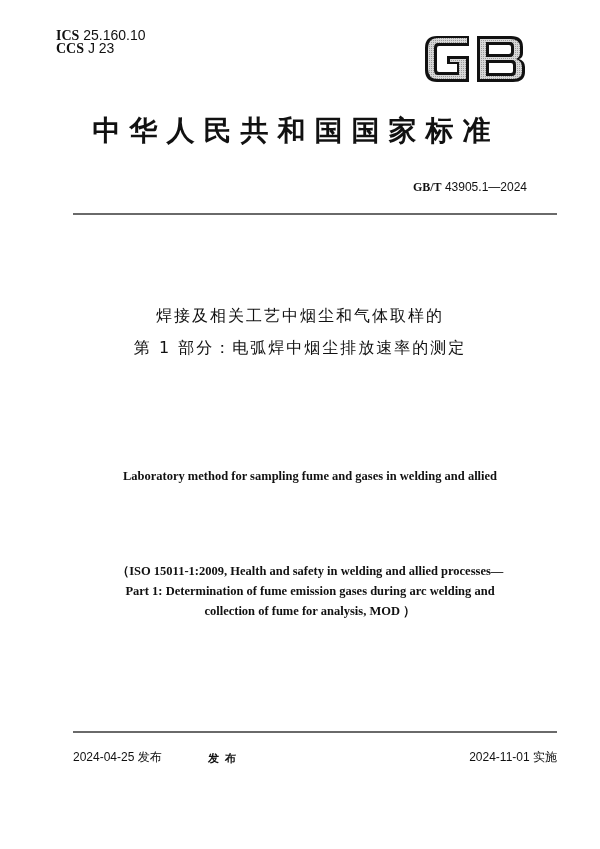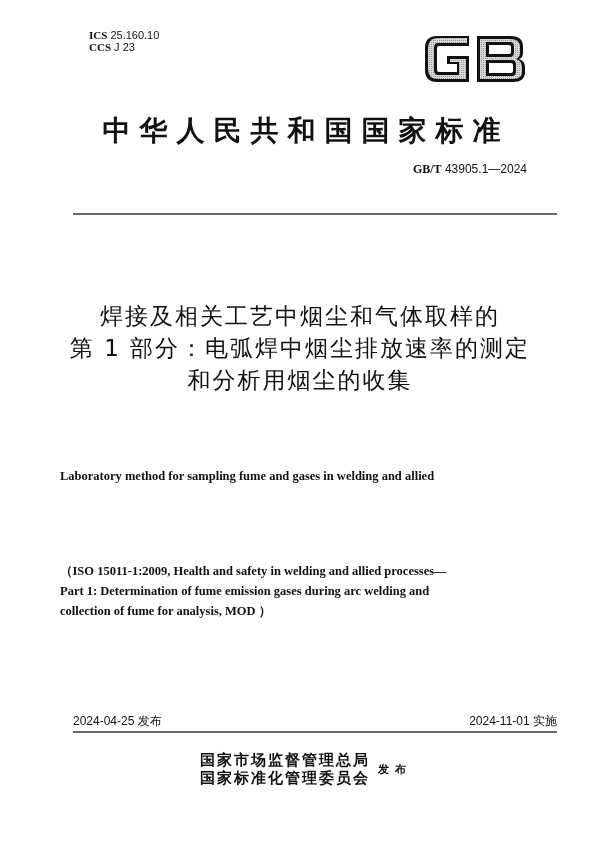--- a/index.html
+++ b/index.html
@@ -11,51 +11,51 @@
       width: 600px;
       height: 849px;
       position: relative;
       overflow: hidden;
       color: #111111;
       font-family: "DejaVu Sans", sans-serif;
     }
     .abs { position: absolute; }
 
     .classification {
-      left: 89px;
+      left: 56px;
       top: 29px;
       font-family: "Liberation Sans", sans-serif;
-      font-size: 11px;
+      font-size: 14px;
       line-height: 12px;
     }
     .classification .row { white-space: nowrap; }
     .classification .code { font-family: "Liberation Serif", serif; font-weight: bold; }
 
     .gb-logo {
       left: 423px;
       top: 34px;
       width: 104px;
       height: 50px;
     }
 
     .national-title {
-      left: 56px;
+      left: 46px;
       width: 500px;
       top: 112px;
       text-align: center;
       font-family: "DejaVu Serif", serif;
       font-weight: bold;
       font-size: 28px;
       letter-spacing: 9px;
       white-space: nowrap;
     }
 
     .std-number {
       right: 73px;
-      top: 162px;
+      top: 180px;
       font-size: 12px;
       font-family: "Liberation Sans", sans-serif;
       white-space: nowrap;
     }
     .std-number .prefix { font-family: "Liberation Serif", serif; font-weight: bold; }
 
     .rule {
       left: 73px;
       width: 484px;
       height: 2px;
@@ -63,59 +63,60 @@
     }
     .rule-top { top: 213px; }
     .rule-bottom { top: 731px; }
 
     .cn-title {
       left: 60px;
       width: 480px;
       top: 300px;
       text-align: center;
       font-family: "DejaVu Sans", sans-serif;
-      font-size: 23px;
+      font-size: 16px;
       line-height: 32px;
       letter-spacing: 2px;
     }
     .cn-title div { white-space: nowrap; }
 
     .en-title {
       left: 60px;
       width: 500px;
       top: 466px;
+      text-align: center;
       font-family: "Liberation Serif", serif;
       font-weight: bold;
       font-size: 12.5px;
       line-height: 20px;
     }
     .en-title div { white-space: nowrap; }
 
     .iso-ref {
       left: 60px;
       width: 500px;
       top: 561px;
-      text-align: left;
+      text-align: center;
       font-family: "Liberation Serif", serif;
       font-weight: bold;
       font-size: 12.5px;
       line-height: 20px;
     }
     .iso-ref div { white-space: nowrap; }
 
     .date-row {
       left: 73px;
       width: 484px;
       top: 713px;
       font-family: "Liberation Sans", sans-serif;
       font-size: 12px;
       display: flex;
       justify-content: space-between;
     }
-    .date-row span { white-space: nowrap; }
+    .date-row span { white-space: nowrap; margin-top: 36px; }
 
     .issuer {
       left: 200px;
       top: 751px;
       display: flex;
       align-items: center;
     }
     .issuer .orgs {
       font-family: "DejaVu Serif", serif;
       font-weight: bold;
@@ -169,39 +170,34 @@
 <div class="abs std-number">
   <span class="prefix">GB/T</span>
   <span>43905.1—2024</span>
 </div>
 
 <div class="abs rule rule-top"></div>
 
 <div class="abs cn-title">
   <div>焊接及相关工艺中烟尘和气体取样的</div>
   <div>第 1 部分：电弧焊中烟尘排放速率的测定</div>
-  <div>和分析用烟尘的收集</div>
 </div>
 
 <div class="abs en-title">
   <div>Laboratory method for sampling fume and gases in welding and allied</div>
 </div>
 
 <div class="abs iso-ref">
   <div>（ISO 15011-1:2009, Health and safety in welding and allied processes—</div>
   <div>Part 1: Determination of fume emission gases during arc welding and</div>
   <div>collection of fume for analysis, MOD ）</div>
 </div>
 
 <div class="abs date-row">
   <span>2024-04-25 发布</span>
   <span>2024-11-01 实施</span>
 </div>
 
 <div class="abs rule rule-bottom"></div>
 
 <div class="abs issuer">
-  <div class="orgs">
-    <div>国家市场监督管理总局</div>
-    <div>国家标准化管理委员会</div>
-  </div>
   <div class="action">发布</div>
 </div>
 
 </body></html>

